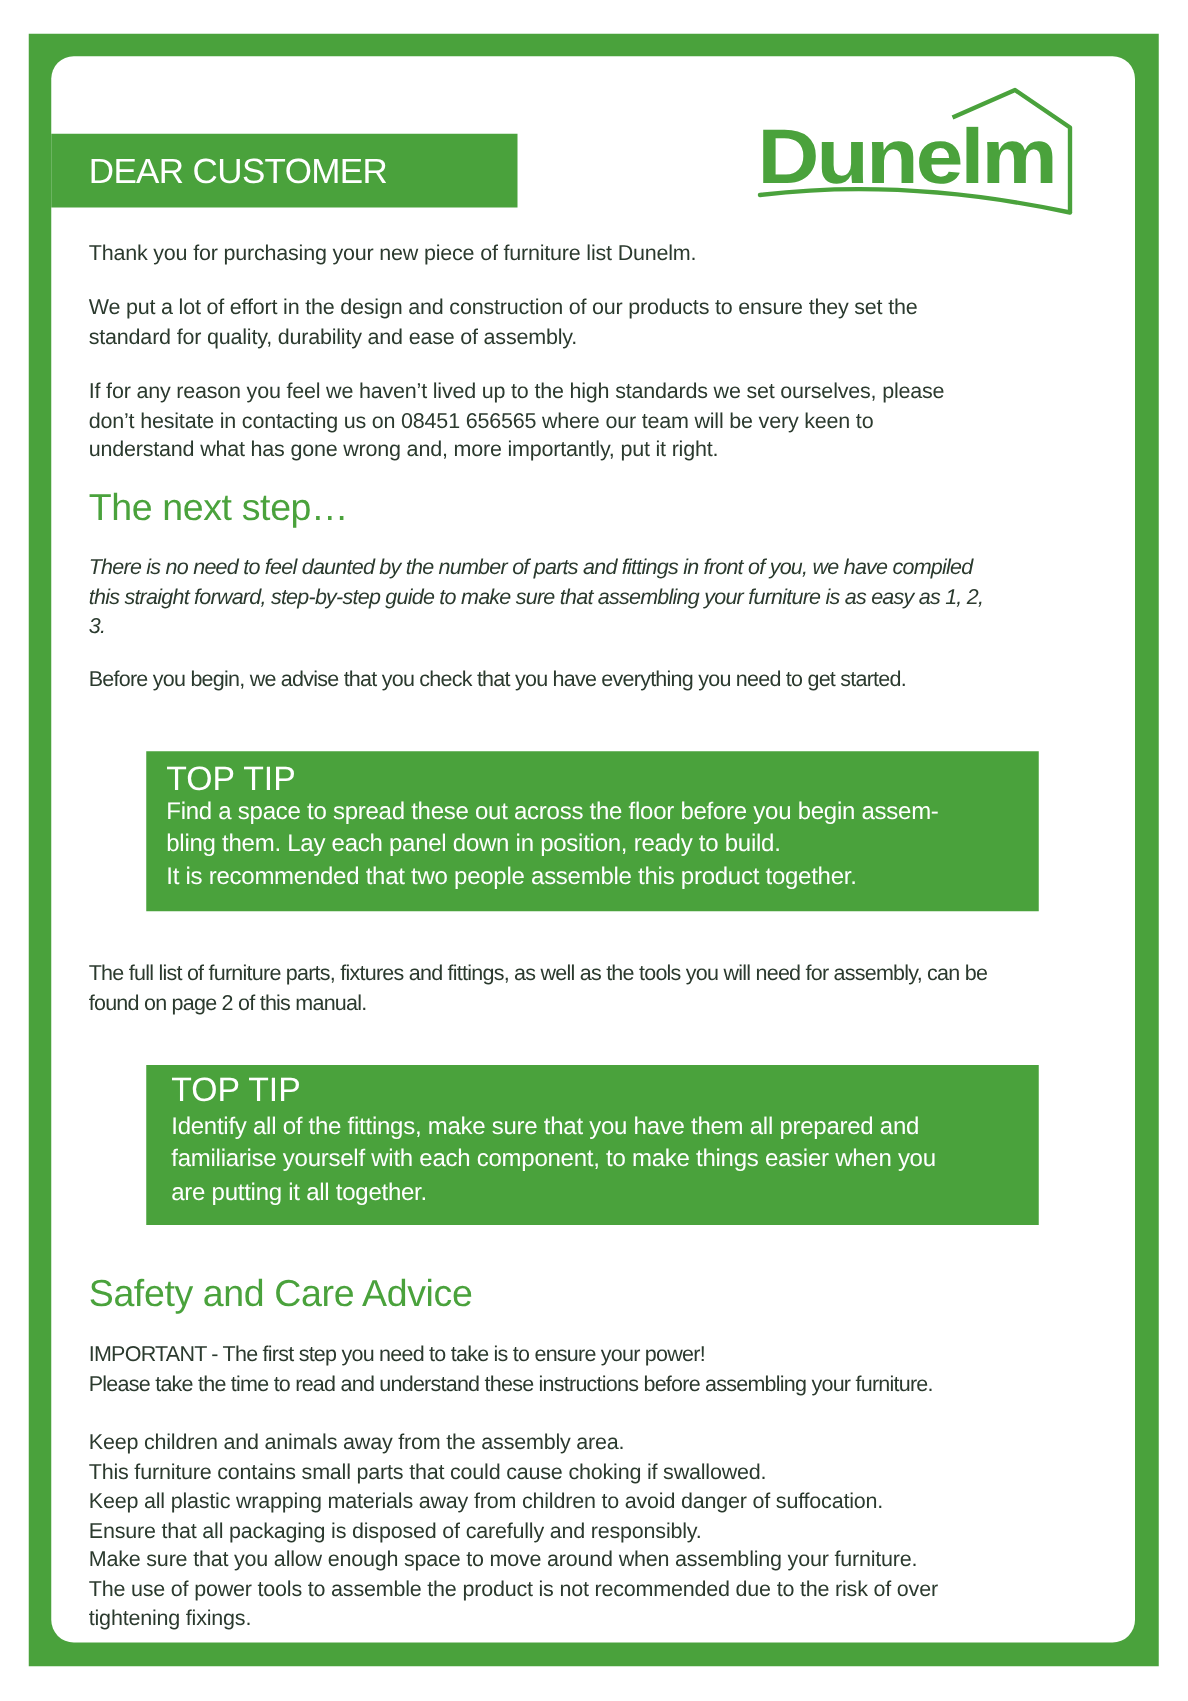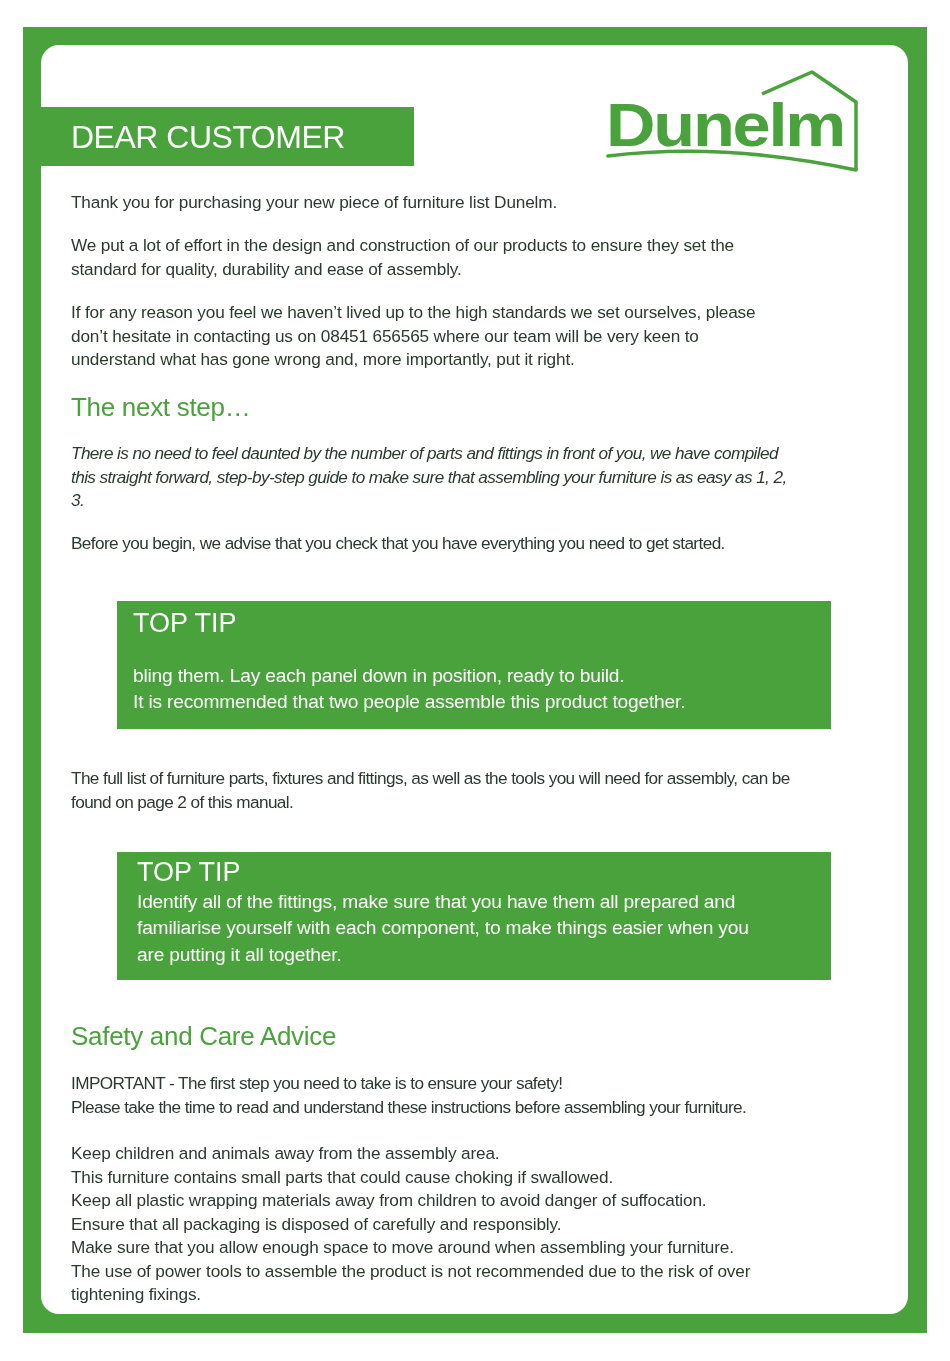--- a/index.html
+++ b/index.html
@@ -1,24 +1,24 @@
 <!DOCTYPE html>
 <html><head>
 <meta charset="utf-8">
 <style>
   html, body { margin: 0; padding: 0; background: #ffffff; }
   body { width: 950px; height: 1361px; position: relative; overflow: hidden; font-family: "Liberation Sans", "DejaVu Sans", sans-serif; }
   .frame { position: absolute; left: 23px; top: 27px; width: 904px; height: 1306px; background: #4aa23c; }
   .card { position: absolute; left: 41px; top: 45px; width: 867px; height: 1269px; background: #ffffff; border-radius: 18px; }
   .banner { position: absolute; left: 41px; top: 107px; width: 373px; height: 59px; background: #4aa23c; }
-  .banner-title { position: absolute; left: 30px; top: 10px; color: #ffffff; font-size: 32px; letter-spacing: -0.5px; white-space: nowrap; line-height: 40px; }
+  .banner-title { position: absolute; left: 30px; top: 10px; color: #ffffff; font-size: 28px; letter-spacing: -0.5px; white-space: nowrap; line-height: 40px; }
   .logo { position: absolute; left: 604px; top: 68px; width: 262px; height: 108px; }
   .text { position: absolute; left: 71px; color: #2b3a2e; font-size: 17.2px; line-height: 23.5px; letter-spacing: -0.15px; }
   .text.narrow { letter-spacing: -0.6px; font-size: 17.2px; }
-  .heading { position: absolute; left: 71px; color: #4aa23c; font-size: 26px; line-height: 30px; letter-spacing: -0.3px; white-space: nowrap; }
+  .heading { position: absolute; left: 71px; color: #4aa23c; font-size: 30px; line-height: 30px; letter-spacing: -0.3px; white-space: nowrap; }
   .tip { position: absolute; left: 117px; width: 714px; background: #4aa23c; color: #ffffff; }
   .tip .tip-title { position: absolute; font-size: 27px; line-height: 24px; white-space: nowrap; }
   .tip .tip-line { position: absolute; font-size: 19.2px; line-height: 26px; white-space: nowrap; letter-spacing: -0.2px; }
   .line { display: block; white-space: nowrap; }
 </style>
 </head>
 <body>
 
 <div class="frame"></div>
 <div class="card"></div>
@@ -55,39 +55,40 @@
   <span class="line">There is no need to feel daunted by the number of parts and fittings in front of you, we have compiled</span>
   <span class="line">this straight forward, step-by-step guide to make sure that assembling your furniture is as easy as 1, 2,</span>
   <span class="line">3.</span>
 </div>
 <div class="text narrow" style="top:532px;">
   <span class="line">Before you begin, we advise that you check that you have everything you need to get started.</span>
 </div>
 
 <div class="tip" style="top:601px; height:128px;">
   <div class="tip-title" style="left:16px; top:10px;">TOP TIP</div>
+  <div class="tip-line" style="left:16px; top:36px;">Find a space to spread these out across the floor before you begin assem-</div>
   <div class="tip-line" style="left:16px; top:62px;">bling them. Lay each panel down in position, ready to build.</div>
   <div class="tip-line" style="left:16px; top:88px;">It is recommended that two people assemble this product together.</div>
 </div>
 
 <div class="text narrow" style="top:767px;">
   <span class="line">The full list of furniture parts, fixtures and fittings, as well as the tools you will need for assembly, can be</span>
   <span class="line">found on page 2 of this manual.</span>
 </div>
 
 <div class="tip" style="top:852px; height:128px;">
   <div class="tip-title" style="left:20px; top:8px;">TOP TIP</div>
   <div class="tip-line" style="left:20px; top:37px;">Identify all of the fittings, make sure that you have them all prepared and</div>
   <div class="tip-line" style="left:20px; top:63px;">familiarise yourself with each component, to make things easier when you</div>
   <div class="tip-line" style="left:20px; top:90px;">are putting it all together.</div>
 </div>
 
 <div class="heading" style="top:1021px;">Safety and Care Advice</div>
 <div class="text narrow" style="top:1072px;">
-  <span class="line">IMPORTANT - The first step you need to take is to ensure your safety!</span>
+  <span class="line">IMPORTANT - The first step you need to take is to ensure your power!</span>
   <span class="line">Please take the time to read and understand these instructions before assembling your furniture.</span>
 </div>
 <div class="text" style="top:1142px;">
   <span class="line">Keep children and animals away from the assembly area.</span>
   <span class="line">This furniture contains small parts that could cause choking if swallowed.</span>
   <span class="line">Keep all plastic wrapping materials away from children to avoid danger of suffocation.</span>
   <span class="line">Ensure that all packaging is disposed of carefully and responsibly.</span>
   <span class="line">Make sure that you allow enough space to move around when assembling your furniture.</span>
   <span class="line">The use of power tools to assemble the product is not recommended due to the risk of over</span>
   <span class="line">tightening fixings.</span>

